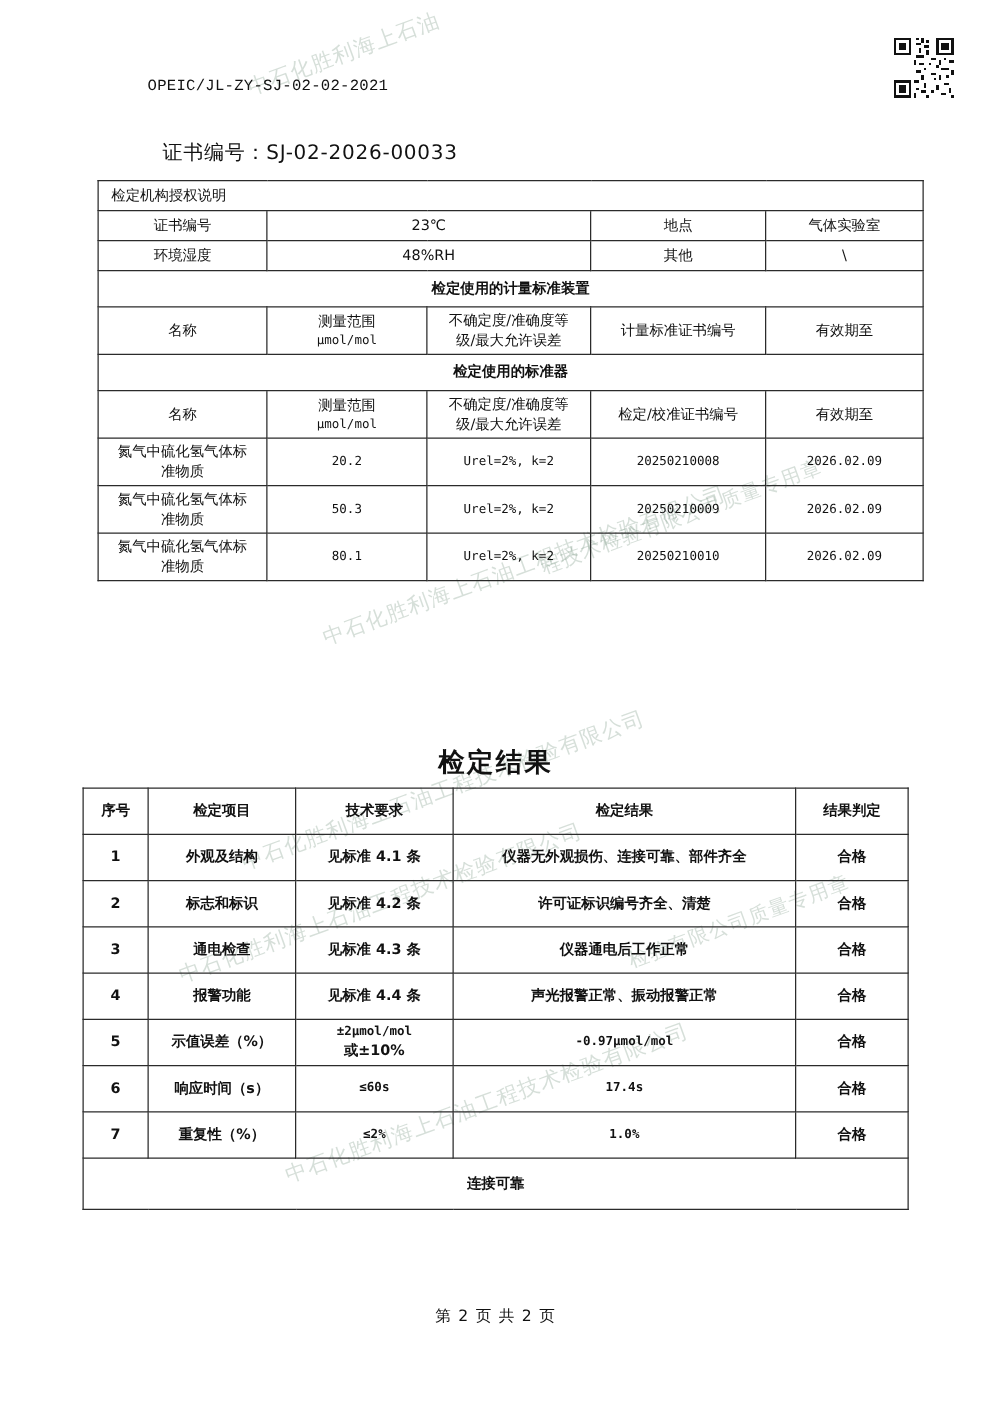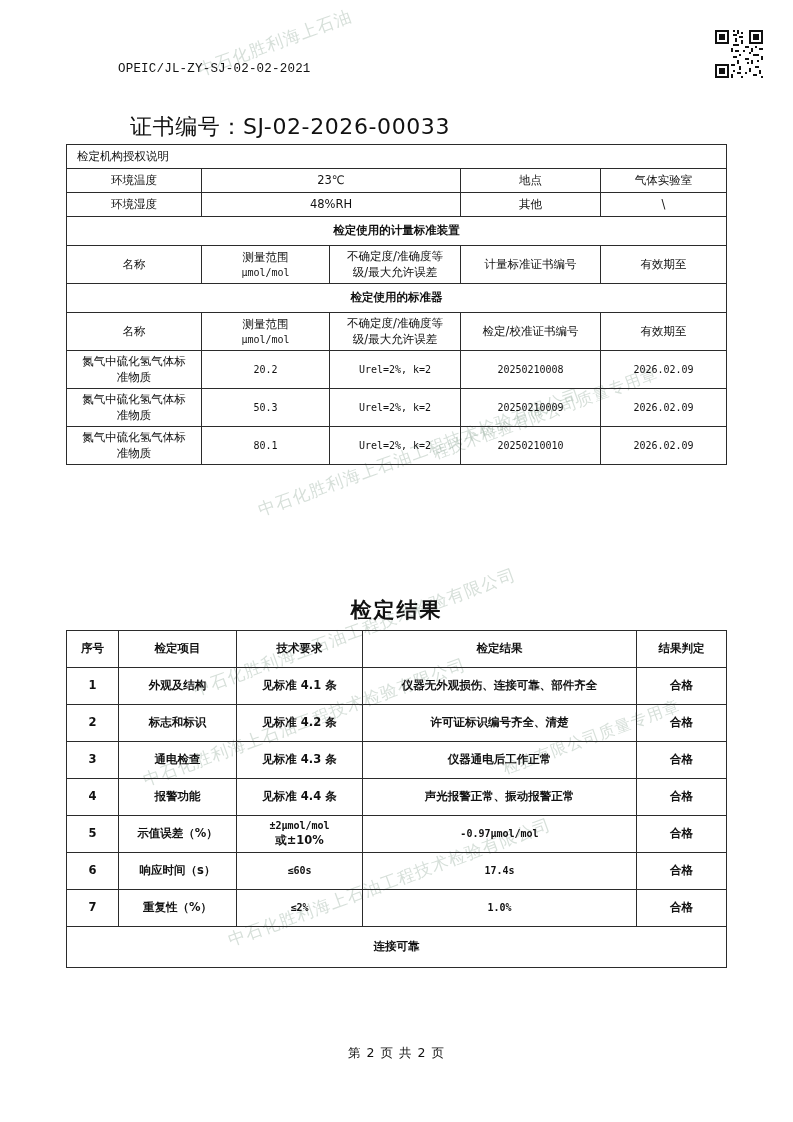--- a/index.html
+++ b/index.html
@@ -41,21 +41,21 @@
     font-family: Liberation Mono, monospace;
     font-size: 12.5px;
     letter-spacing: .2px;
     color: #111;
   }
 
   .cert-no {
     position: absolute;
     top: 112px;
     left: 130px;
-    font-size: 22px;
+    font-size: 16px;
     font-family: "DejaVu Sans", sans-serif;
     letter-spacing: .6px;
   }
 
   
   table {
     border-collapse: collapse;
     table-layout: fixed;
   }
   td, th {
@@ -65,21 +65,21 @@
     text-align: center;
     vertical-align: middle;
     padding: 3px 2px;
     line-height: 1.35;
     color: #111;
     background: transparent;
   }
   .tbl-main {
     position: absolute;
     top: 144px;
-    left: 66px;
+    left: 78px;
     width: 660px;
   }
   .sec-title td {
     font-weight: bold;
     height: 22px;
   }
   .row-h { height: 24px; }
   .row-h2 { height: 34px; }
   .mono {
     font-family: "DejaVu Sans Mono", monospace;
@@ -222,21 +222,21 @@
       <col style="width:128px">
       <col style="width:131px">
       <col style="width:140px">
       <col style="width:126px">
     </colgroup>
     <tbody>
       <tr class="row-h">
         <td colspan="5" style="text-align:left; padding-left:10px;">检定机构授权说明</td>
       </tr>
       <tr class="row-h">
-        <td>环境温度</td>
+        <td>证书编号</td>
         <td colspan="2">23℃</td>
         <td>地点</td>
         <td>气体实验室</td>
       </tr>
       <tr class="row-h">
         <td>环境湿度</td>
         <td colspan="2">48%RH</td>
         <td>其他</td>
         <td>\</td>
       </tr>

